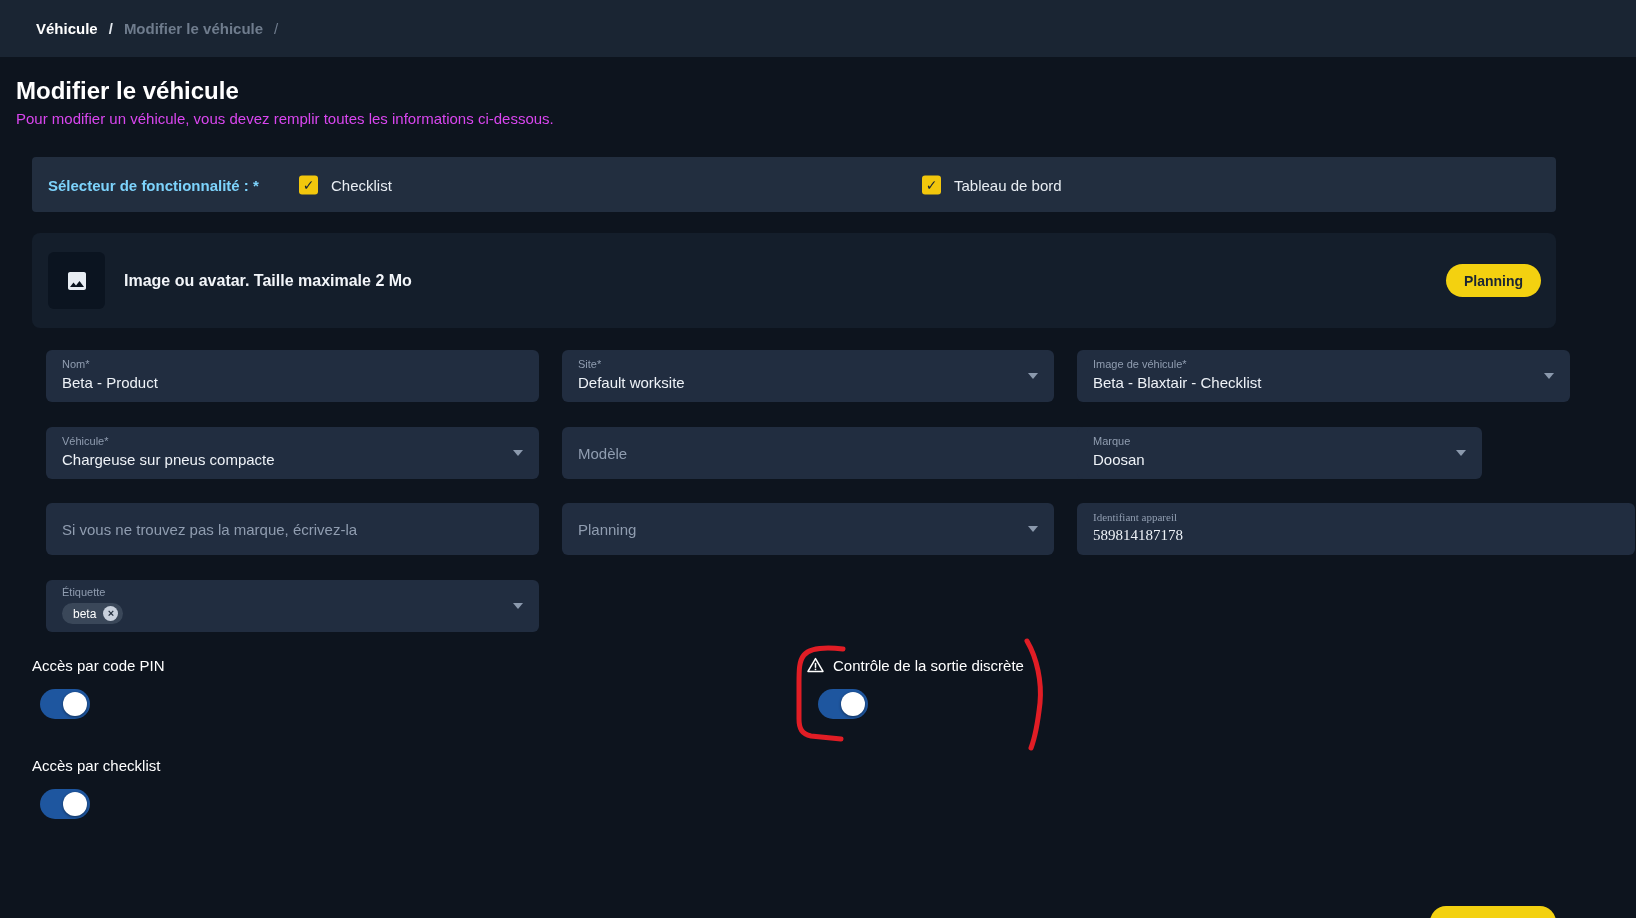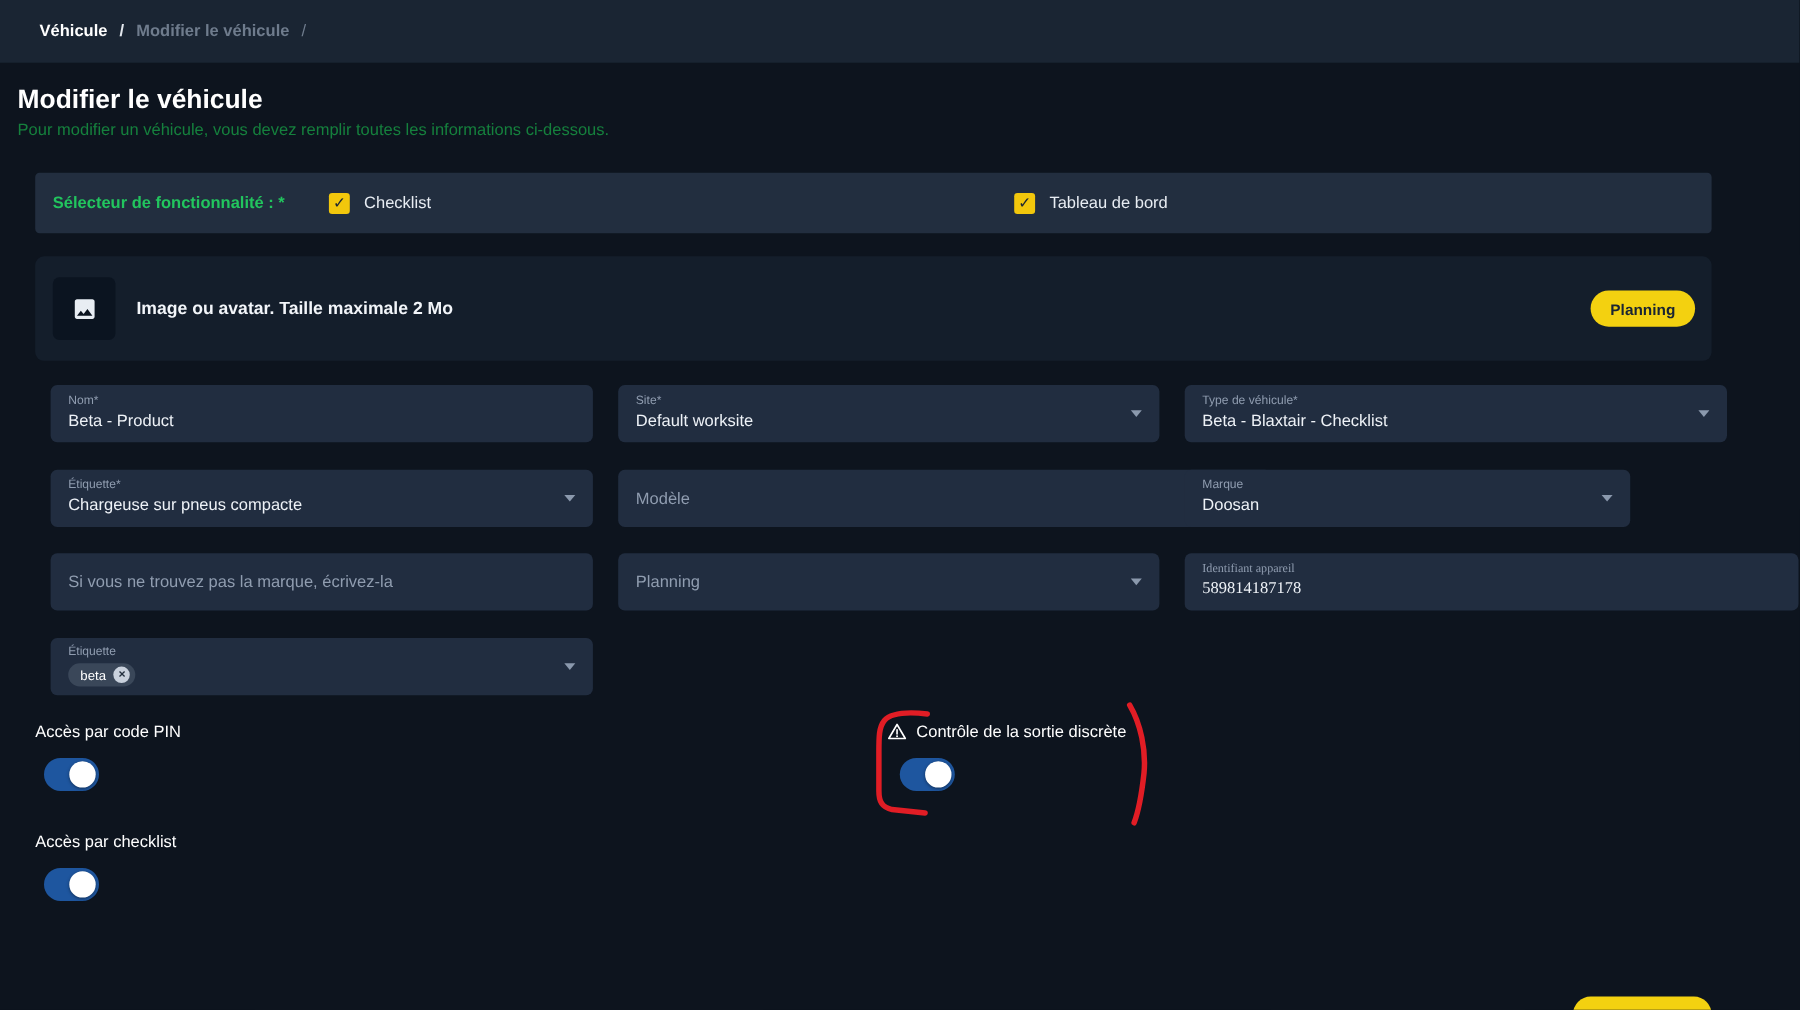--- a/index.html
+++ b/index.html
@@ -18,28 +18,28 @@
     background:#1a2533; display:flex; align-items:center; padding-left:36px;
     font-size:15px;
   }
   .crumb-current { color:#ffffff; font-weight:700; cursor:pointer; }
   .crumb-sep { margin:0 11px; color:#e3e8ee; font-weight:700; }
   .crumb-prev { color:#6f7c8d; font-weight:600; cursor:pointer; }
   .crumb-sep2 { margin:0 11px; color:#6f7c8d; }
 
   
   .page-title { position:absolute; left:16px; top:77px; font-size:24px; font-weight:700; color:#ffffff; }
-  .page-subtitle { position:absolute; left:16px; top:110px; font-size:15px; color:#15803d; }
+  .page-subtitle { position:absolute; left:16px; top:110px; font-size:15px; color:#d946ef; }
 
   
   .feat-bar {
     position:absolute; left:32px; top:157px; width:1524px; height:55px;
     background:#222e3f; border-radius:4px;
   }
-  .feat-label { position:absolute; left:16px; top:50%; transform:translateY(-50%); font-size:15px; font-weight:700; color:#22c55e; }
+  .feat-label { position:absolute; left:16px; top:50%; transform:translateY(-50%); font-size:15px; font-weight:700; color:#7dd3fc; }
   .feat-opt { position:absolute; top:50%; transform:translateY(-50%); display:flex; align-items:center; gap:13px; }
   .feat-opt-1 { left:267px; }
   .feat-opt-2 { left:890px; }
   .cb {
     width:19px; height:19px; background:#f2c70c; border-radius:3px;
     display:flex; align-items:center; justify-content:center;
     color:#1a2533; font-weight:700; font-size:14px; line-height:1; cursor:pointer;
   }
   .feat-opt-label { font-size:15px; color:#e8edf3; }
 
@@ -147,27 +147,27 @@
   <div class="field" style="left:32px; top:350px; width:493px;">
     <div class="f-label">Nom*</div>
     <div class="f-value">Beta - Product</div>
   </div>
   <div class="field" style="left:548px; top:350px; width:492px;">
     <div class="f-label">Site*</div>
     <div class="f-value">Default worksite</div>
     <span class="caret"></span>
   </div>
   <div class="field" style="left:1063px; top:350px; width:493px;">
-    <div class="f-label">Type de véhicule*</div>
+    <div class="f-label">Image de véhicule*</div>
     <div class="f-value">Beta - Blaxtair - Checklist</div>
     <span class="caret"></span>
   </div>
 
   <div class="field" style="left:32px; top:427px; width:493px;">
-    <div class="f-label">Étiquette*</div>
+    <div class="f-label">Véhicule*</div>
     <div class="f-value">Chargeuse sur pneus compacte</div>
     <span class="caret"></span>
   </div>
   <div class="field ph" style="left:548px; top:427px; width:594px;">
     <div class="f-ph">Modèle</div>
   </div>
   <div class="field" style="left:1063px; top:427px; width:405px;">
     <div class="f-label">Marque</div>
     <div class="f-value">Doosan</div>
     <span class="caret"></span>

